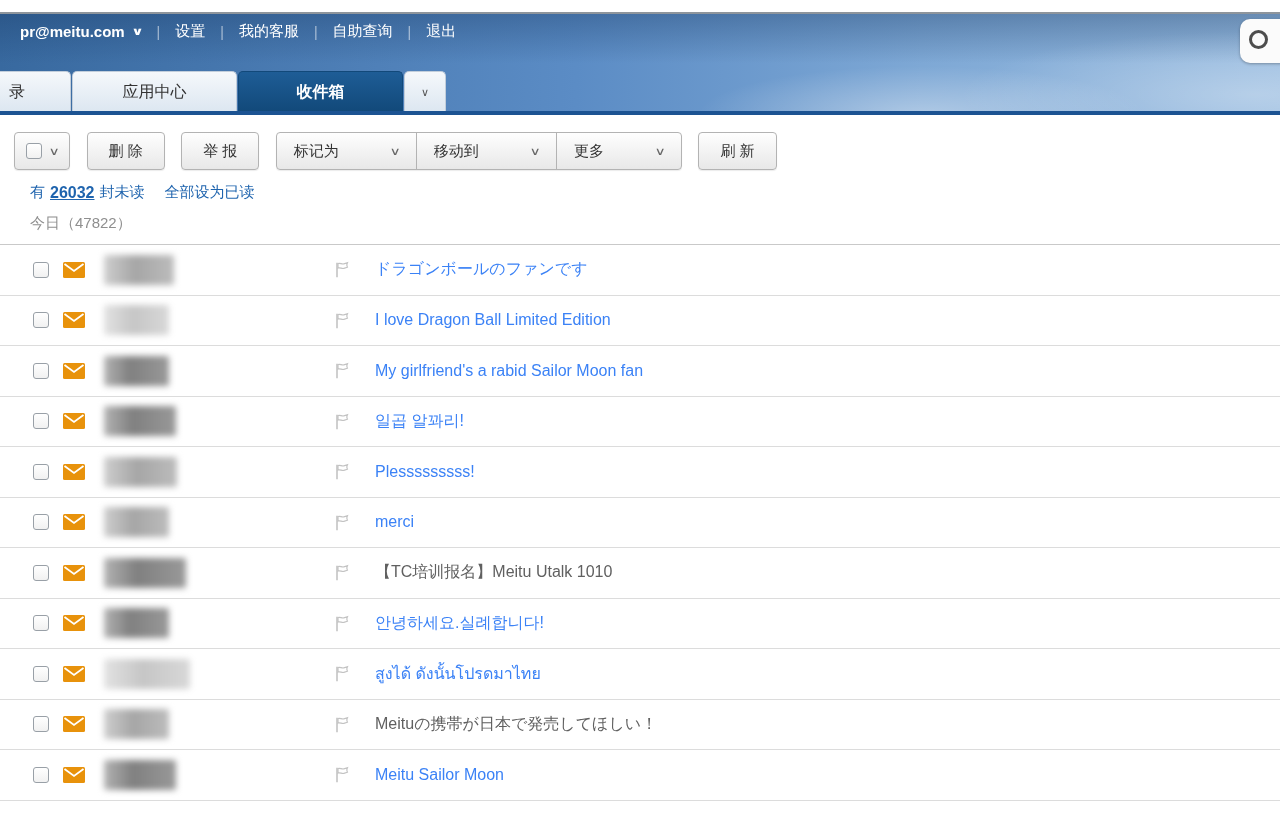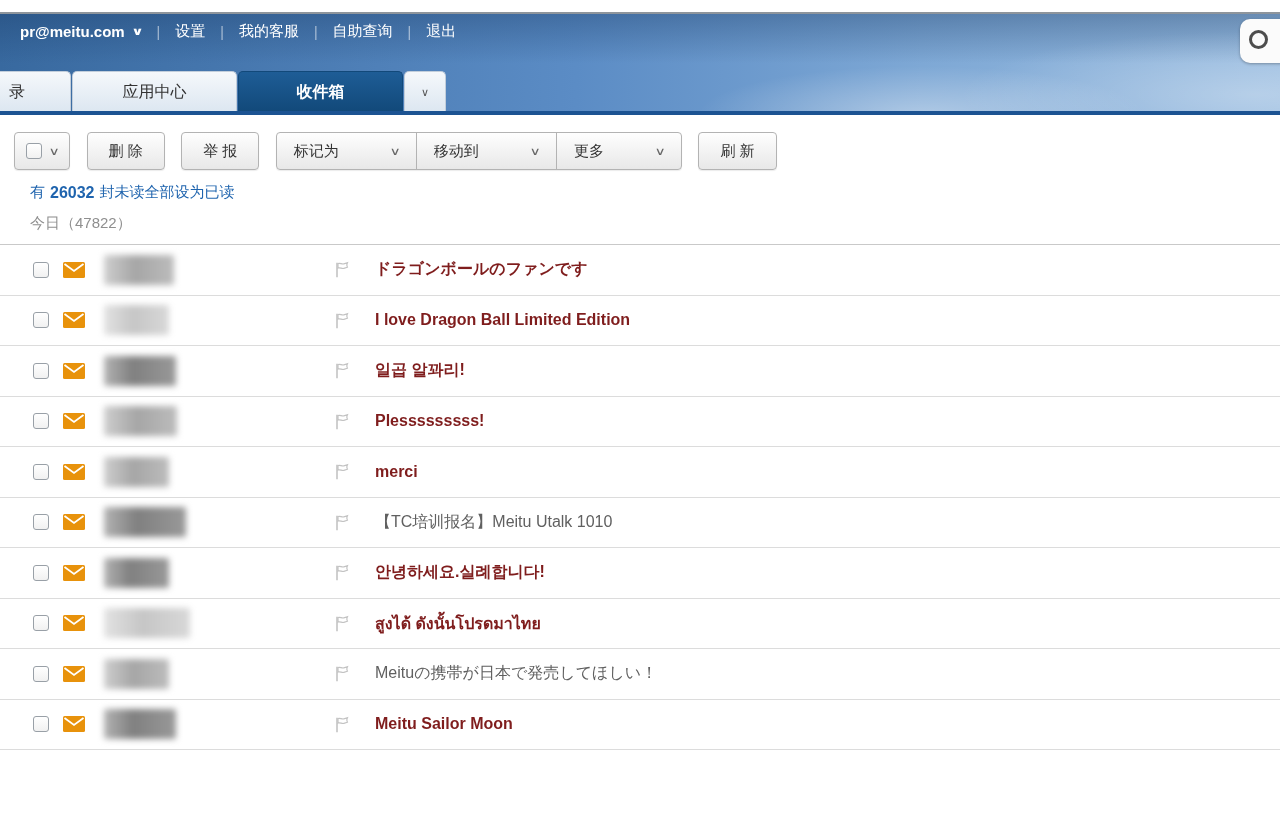--- a/index.html
+++ b/index.html
@@ -48,38 +48,38 @@
   .btn .chev { color:#666; margin-left:8px; }
   .btn-combo { padding:0 11px; }
   .btn-group { padding:0; overflow:hidden; }
   .seg { display:flex; align-items:center; height:100%; padding:0 17px; cursor:pointer;gap:44px; }
   .seg + .seg { border-left:1px solid #b3b3b3; }
   .cb { width:16px; height:16px; background:linear-gradient(#fff,#f1f1f1);
         border:1px solid #99a0a7; border-radius:3px; cursor:pointer; flex:none; }
 
   
   .status-line { margin:6px 0 0 30px; font-size:15px; color:#1f64ae; display:flex; align-items:center; }
-  .unread-num { font-weight:bold; margin:0 5px; font-size:16px; }
-  .suffix { }
+  .unread-num { font-weight:bold; margin:0 5px; font-size:16px;text-decoration:underline; }
+  .suffix { margin-right:20px; }
   .mark-all { cursor:pointer; }
   .section-header { margin:12px 0 11px 30px; font-size:15px; color:#8f8f8f; }
 
   
   .email-list { border-top:1px solid #c9c9c9; }
   .email-row { height:50.5px; display:flex; align-items:center; border-bottom:1px solid #dcdcdc;
                background:#fff; cursor:pointer; }
   .email-row .cb { margin-left:33px; }
   .env { margin-left:14px; display:flex; flex:none; }
   .sender-wrap { margin-left:19px; width:230px; display:flex; align-items:center; }
   .sender-blur { height:30px; border-radius:2px; filter:blur(3px); }
   .tone-light  { background:linear-gradient(90deg,#e2e2e2,#c6c6c6 45%,#d8d8d8); }
   .tone-medium { background:linear-gradient(90deg,#cecece,#a6a6a6 45%,#bcbcbc); }
   .tone-dark   { background:linear-gradient(90deg,#b3b3b3,#808080 40%,#999 ); }
   .flag { display:flex; flex:none; }
-  .subject { margin-left:25px; font-size:16px; font-weight:bold; color:#7f1d1d; white-space:nowrap; }
+  .subject { margin-left:25px; font-size:16px; font-weight:normal; color:#3b82f6; white-space:nowrap; }
   .email-row.read .subject { font-weight:normal; color:#606060; }
 </style>
 </head>
 <body>
 
 <div class="header">
   <div class="topline"></div>
 
   <div class="account-bar">
     <span class="acct-email">
@@ -176,20 +176,39 @@
     </span>
     <span class="flag">
       <svg width="16" height="17" viewBox="0 0 16 17">
         <path d="M3 16.2 V1.8" stroke="#c3c3c3" stroke-width="1.6" fill="none"></path>
         <path d="M4 2.6 C6 1.4 7.8 3.6 9.8 2.9 L13.4 1.7 C12.6 3.2 12.6 4.7 13.4 6.2 L9.8 7.4 C7.8 8.1 6 5.9 4 7.1 Z" fill="none" stroke="#c3c3c3" stroke-width="1.2"></path>
       </svg>
     </span>
     <span class="subject">I love Dragon Ball Limited Edition</span>
   </div>
 
+  <div class="email-row">
+    <span class="cb"></span>
+    <span class="env">
+      <svg width="22" height="16" viewBox="0 0 22 16">
+        <rect width="22" height="16" rx="1.5" fill="#e8920b"></rect>
+        <path d="M1.5 2 L11 9 L20.5 2" stroke="#ffffff" stroke-width="1.8" fill="none"></path>
+      </svg>
+    </span>
+    <span class="sender-wrap">
+      <span class="sender-blur tone-dark" style="width: 65px;"></span>
+    </span>
+    <span class="flag">
+      <svg width="16" height="17" viewBox="0 0 16 17">
+        <path d="M3 16.2 V1.8" stroke="#c3c3c3" stroke-width="1.6" fill="none"></path>
+        <path d="M4 2.6 C6 1.4 7.8 3.6 9.8 2.9 L13.4 1.7 C12.6 3.2 12.6 4.7 13.4 6.2 L9.8 7.4 C7.8 8.1 6 5.9 4 7.1 Z" fill="none" stroke="#c3c3c3" stroke-width="1.2"></path>
+      </svg>
+    </span>
+    <span class="subject">My girlfriend's a rabid Sailor Moon fan</span>
+  </div>
 
   <div class="email-row">
     <span class="cb"></span>
     <span class="env">
       <svg width="22" height="16" viewBox="0 0 22 16">
         <rect width="22" height="16" rx="1.5" fill="#e8920b"></rect>
         <path d="M1.5 2 L11 9 L20.5 2" stroke="#ffffff" stroke-width="1.8" fill="none"></path>
       </svg>
     </span>
     <span class="sender-wrap">

